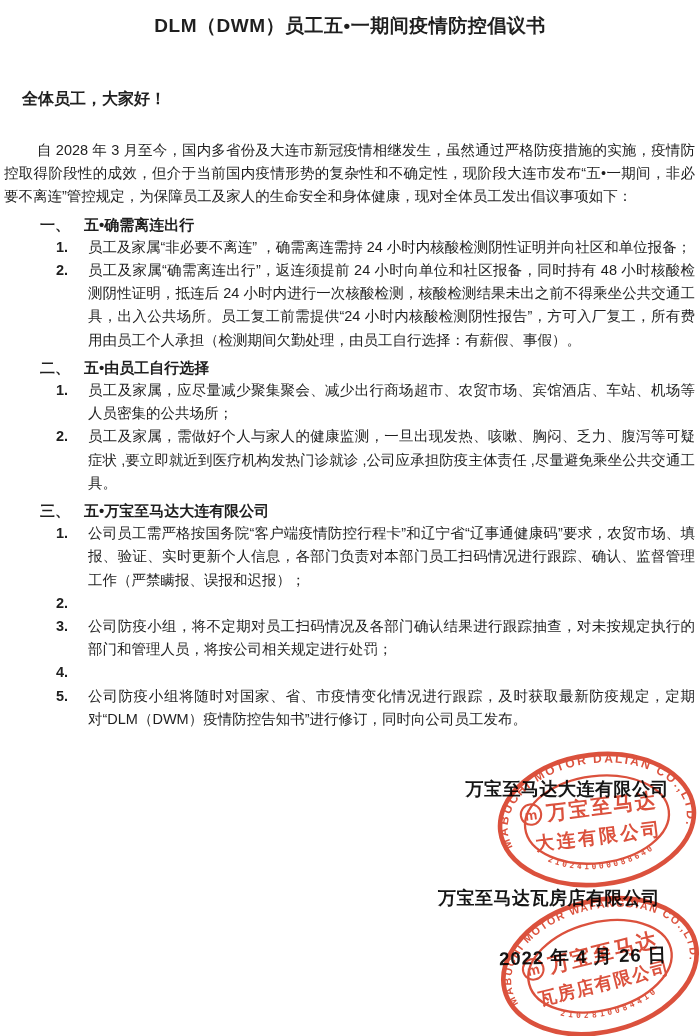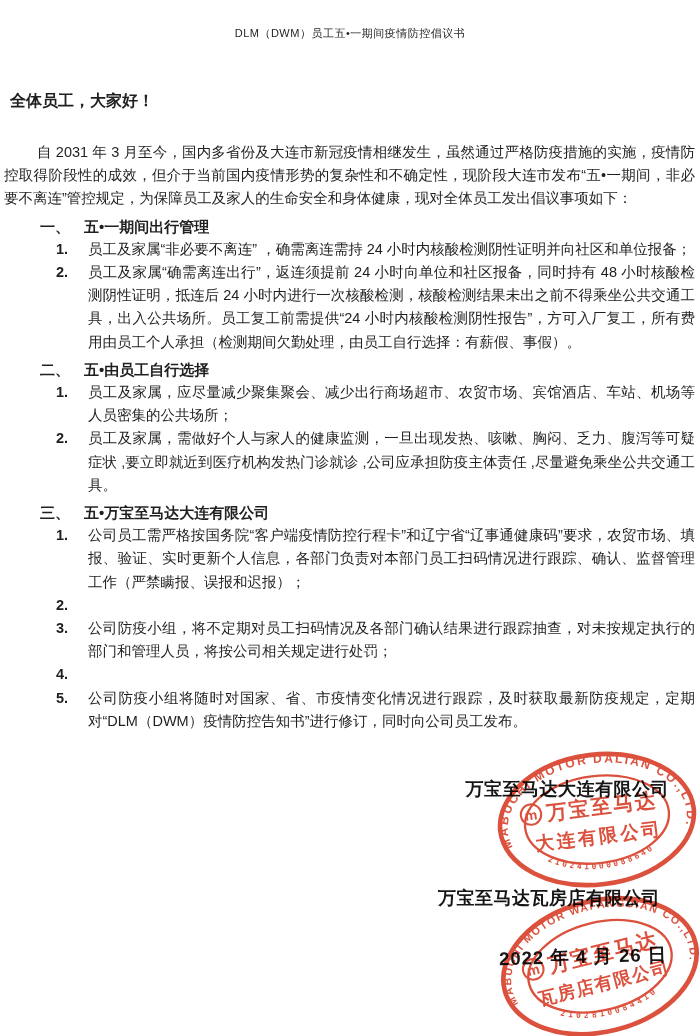--- a/index.html
+++ b/index.html
@@ -3,24 +3,24 @@
 <meta charset="utf-8">
 <style>
   * { margin:0; padding:0; box-sizing:border-box; }
   html,body { background:#ffffff; }
   .page {
     position:relative; width:700px; height:1036px; margin:0 auto;
     background:#ffffff; color:#1f1f1f; overflow:hidden;
     font-family:"Liberation Sans","DejaVu Sans",sans-serif;
   }
   .doc-title {
-    padding-top:26px; text-align:center;
-    font-size:11px; font-weight:normal; letter-spacing:.5px;
+    padding-top:13px; text-align:center;
+    font-size:19px; font-weight:bold; letter-spacing:.5px;
   }
-  .greeting { margin:50px 0 0 10px; font-size:16px; font-weight:bold; }
+  .greeting { margin:50px 0 0 22px; font-size:16px; font-weight:bold; }
   .intro {
     margin:29px 5px 0 4px; font-size:14.5px; line-height:23.2px;
     text-align:justify; text-indent:33px;
   }
   .section { margin-top:3px; }
   .sec-head { display:flex; font-weight:bold; font-size:15px; line-height:23.2px; margin-top:4px; }
   .sec-num { margin-left:40px; width:44px; flex:none; }
   .sec-title { flex:1; }
   .item { display:flex; font-size:14.5px; line-height:23.2px; }
   .item-num { margin-left:56px; width:32px; flex:none; font-weight:bold; }
@@ -39,26 +39,26 @@
 </style>
 </head>
 <body>
 
 <div class="page">
 
   <div class="doc-title">DLM（DWM）员工五•一期间疫情防控倡议书</div>
 
   <div class="greeting">全体员工，大家好！</div>
 
-  <div class="intro">自 2031 年 3 月至今，国内多省份及大连市新冠疫情相继发生，虽然通过严格防疫措施的实施，疫情防控取得阶段性的成效，但介于当前国内疫情形势的复杂性和不确定性，现阶段大连市发布“五•一期间，非必要不离连”管控规定，为保障员工及家人的生命安全和身体健康，现对全体员工发出倡议事项如下：</div>
+  <div class="intro">自 2028 年 3 月至今，国内多省份及大连市新冠疫情相继发生，虽然通过严格防疫措施的实施，疫情防控取得阶段性的成效，但介于当前国内疫情形势的复杂性和不确定性，现阶段大连市发布“五•一期间，非必要不离连”管控规定，为保障员工及家人的生命安全和身体健康，现对全体员工发出倡议事项如下：</div>
 
   <div class="section">
     <div class="sec-head">
       <span class="sec-num">一、</span>
-      <span class="sec-title">五•一期间出行管理</span>
+      <span class="sec-title">五•确需离连出行</span>
     </div>
     <div class="item">
       <span class="item-num">1.</span>
       <div class="item-text">员工及家属“非必要不离连” ，确需离连需持 24 小时内核酸检测阴性证明并向社区和单位报备；</div>
     </div>
     <div class="item">
       <span class="item-num">2.</span>
       <div class="item-text">员工及家属“确需离连出行”，返连须提前 24 小时向单位和社区报备，同时持有 48 小时核酸检测阴性证明，抵连后 24 小时内进行一次核酸检测，核酸检测结果未出之前不得乘坐公共交通工具，出入公共场所。员工复工前需提供“24 小时内核酸检测阴性报告”，方可入厂复工，所有费用由员工个人承担（检测期间欠勤处理，由员工自行选择：有薪假、事假）。</div>
     </div>
   </div>

